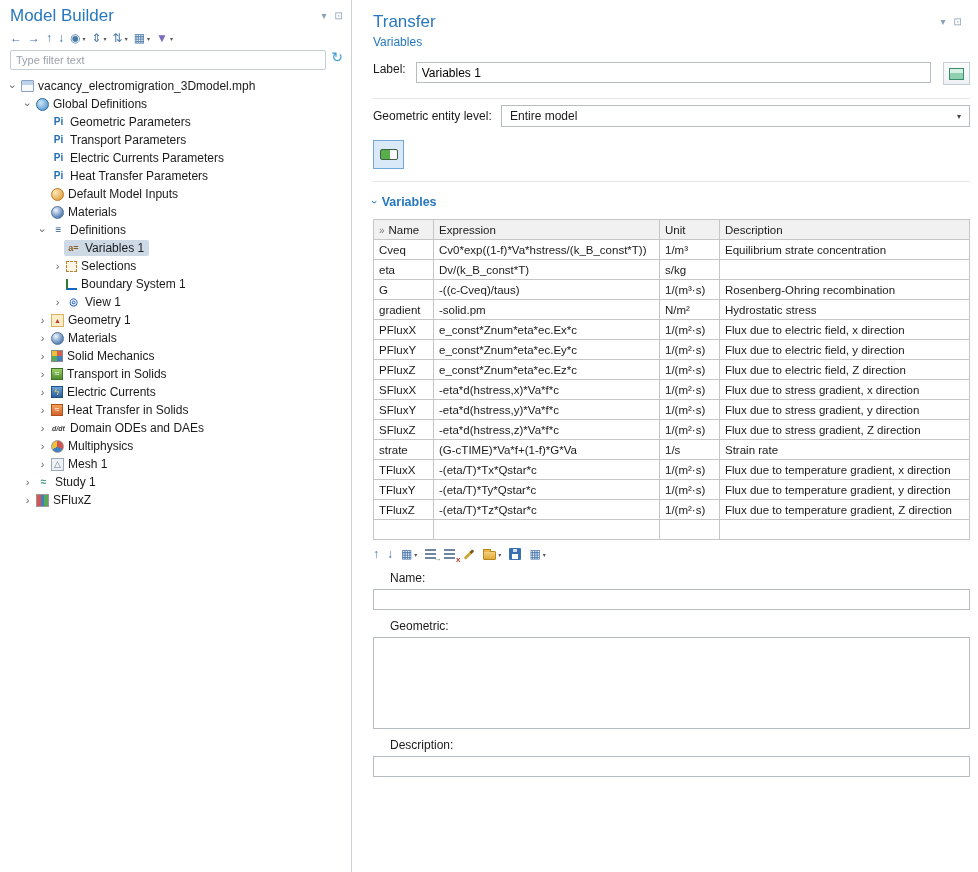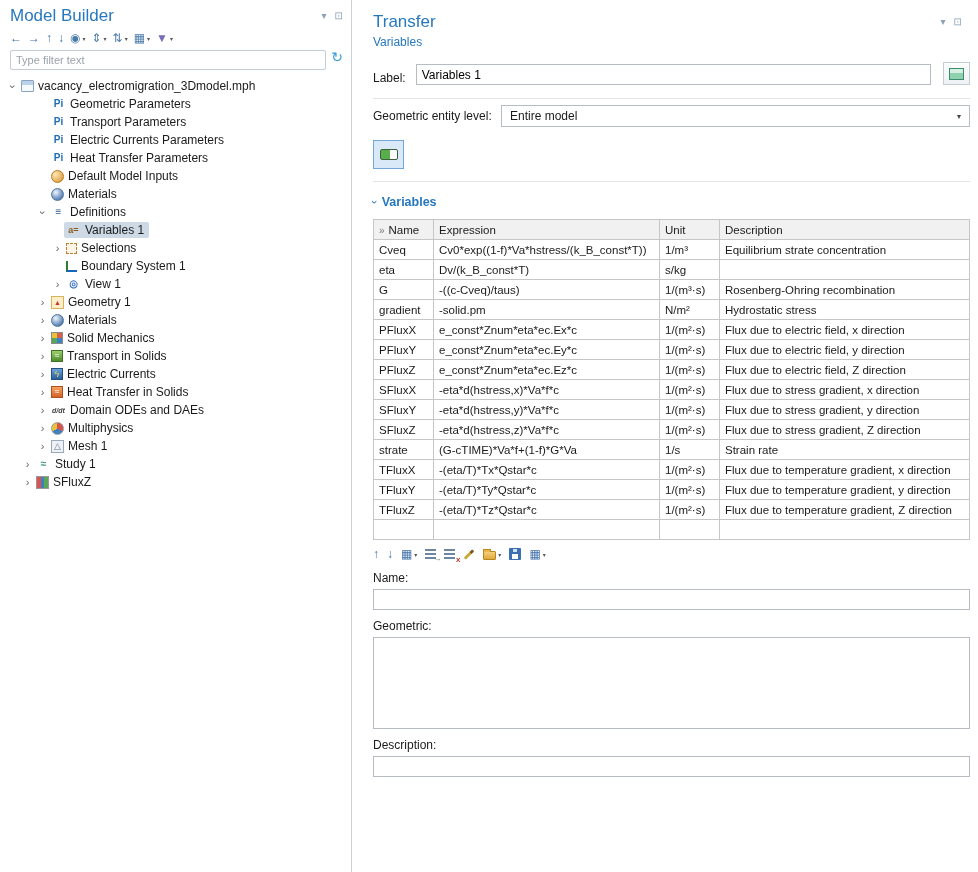--- a/index.html
+++ b/index.html
@@ -59,38 +59,38 @@
   .ic-disk::after{content:"";position:absolute;left:4px;top:1px;width:4px;height:3px;background:#cfe0f2}
   .ic-table-window{width:15px;height:12px;border:1px solid #3a8c6e;background:linear-gradient(#d8f0e4 0 4px,#8fd0ae 4px)}
   .ic-switch{width:18px;height:11px;border:1px solid #3f5f3f;border-radius:2px;background:linear-gradient(90deg,#57ae4a 0 58%,#fafafa 58%)}
 
   
   .sash{width:7px;flex:none;background:#fff}
 
   
   .settings{flex:1;display:flex;flex-direction:column;padding:6px 8px 0 14px;overflow:hidden}
   .s-sub{color:#2778be;margin:1px 0 9px 0}
-  .label-row{display:flex;align-items:flex-end;gap:10px;margin:4px 0 11px}
+  .label-row{display:flex;align-items:flex-start;gap:10px;margin:4px 0 11px}
   .text-input{height:21px;border:1px solid #b6bcc2;padding:0 5px;font:12px "Liberation Sans",sans-serif;outline:none;background:#fff}
   .label-input{flex:1}
   .mini-btn{flex:none;width:27px;height:23px;border:1px solid #c4ccd4;background:linear-gradient(#fdfdfd,#eef1f4);display:inline-flex;align-items:center;justify-content:center;padding:0;margin-left:2px}
   .divider{border-top:1px solid #e4e4e4;margin:2px 0 4px}
   .section-heading{display:flex;align-items:center;gap:5px;color:#2778be;font-weight:bold;margin:9px 0 10px;font-size:12.5px}
   .sec-chev{display:inline-block;transform:rotate(90deg);font-weight:normal;font-size:11px}
   .entity-row{display:flex;align-items:center;margin:2px 0 13px}
   .entity-row label{width:128px;flex:none}
   .combo{flex:1;height:22px;border:1px solid #b6bcc2;background:#fff;display:flex;align-items:center;padding:0 8px;gap:6px}
   .combo-caret{margin-left:auto;font-size:8px;color:#444}
   .toggle-btn{width:31px;height:29px;border:1px solid #72a7d8;background:#d9e9f8;display:inline-flex;align-items:center;justify-content:center;padding:0;margin:0 0 10px;align-self:flex-start}
   .var-table{border-collapse:collapse;width:100%;table-layout:fixed}
   .var-table th,.var-table td{border:1px solid #c6c6c6;height:20px;padding:0 5px;text-align:left;font-weight:400;font-size:11.5px;white-space:nowrap;overflow:hidden}
   .var-table th{background:#f1f1f1}
   .hdr-expand{color:#777;margin-right:4px;font-size:10px}
   .table-toolbar{display:flex;align-items:center;gap:8px;margin:8px 0 2px}
-  .field-label{margin:9px 0 4px}
+  .field-label{margin:9px 17px 4px}
   .full{width:100%;display:block}
   .expr-area{width:100%;height:92px;border:1px solid #b6bcc2;resize:none;padding:3px 5px;font:12px "Liberation Sans",sans-serif;outline:none;display:block}
 </style>
 </head>
 <body>
 
 <div class="app">
 
   <aside class="mb-panel">
     <div class="panel-top">
@@ -137,20 +137,27 @@
       <span class="refresh">↻</span>
     </div>
     <div class="tree">
         <div class="tree-row" style="padding-left: 6px;">
           <span class="chev exp">›</span>
           <span class="tree-inner">
             <span class="ic ic-model"></span>
             <span class="tree-label">vacancy_electromigration_3Dmodel.mph</span>
           </span>
         </div>
+        <div class="tree-row" style="padding-left: 21px;">
+          <span class="chev exp">›</span>
+          <span class="tree-inner">
+            <span class="ic ic-globe"></span>
+            <span class="tree-label">Global Definitions</span>
+          </span>
+        </div>
         <div class="tree-row" style="padding-left: 36px;">
           <span class="chev">&nbsp;</span>
           <span class="tree-inner">
             <span class="ic ic-txt" style="color: rgb(31, 109, 179);">Pi</span>
             <span class="tree-label">Geometric Parameters</span>
           </span>
         </div>
         <div class="tree-row" style="padding-left: 36px;">
           <span class="chev">&nbsp;</span>
           <span class="tree-inner">

